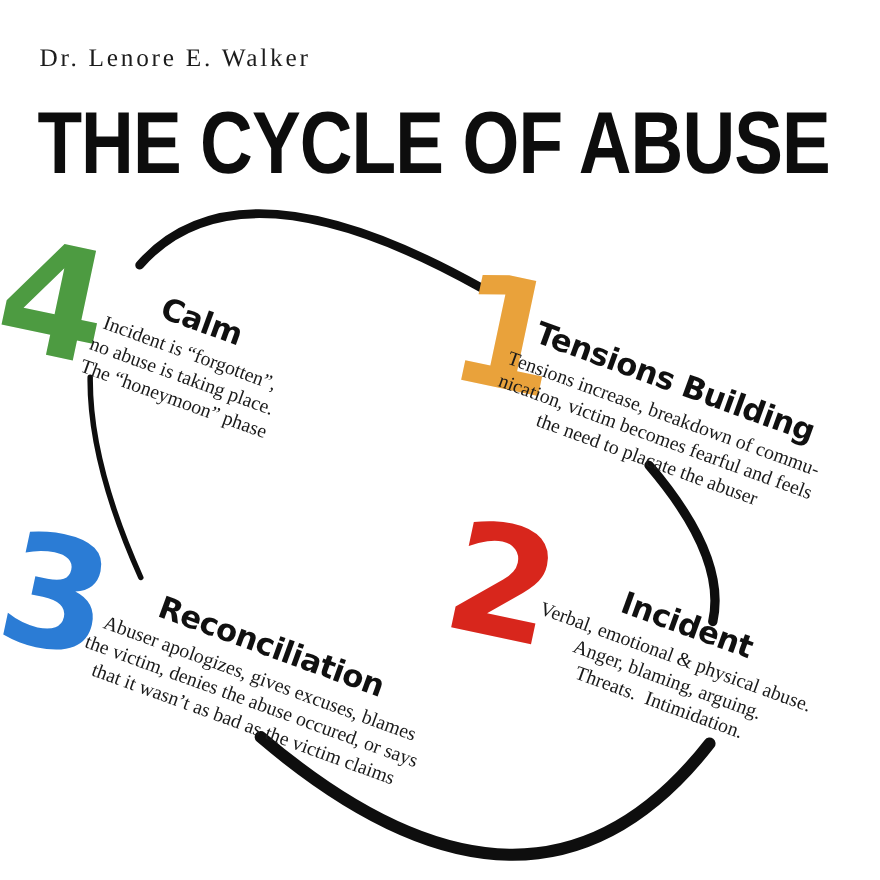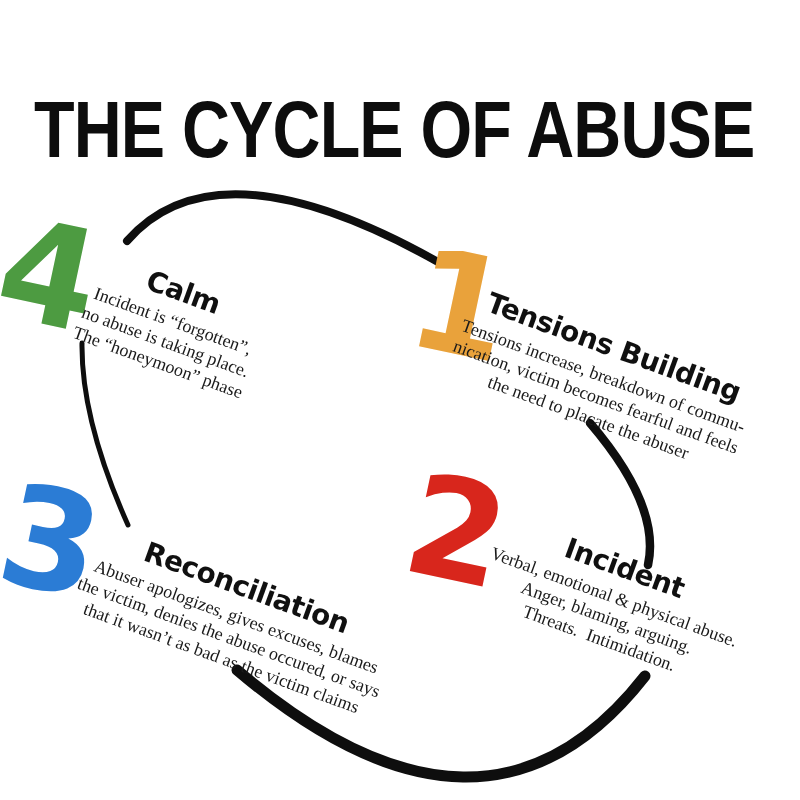--- a/index.html
+++ b/index.html
@@ -47,20 +47,21 @@
   .line{
     font-family:"Liberation Serif",serif;font-size:18px;line-height:22px;
     color:#1a1a1a;white-space:nowrap;
   }
 </style>
 </head>
 <body>
 
 <div class="canvas">
 
+  <div class="author">Dr. Lenore E. Walker</div>
   <h1 class="main-title">THE CYCLE OF ABUSE</h1>
 
   <svg class="cycle-arcs" viewBox="0 0 800 800" aria-hidden="true" style="color: rgb(14, 14, 14);">
     <path d="M127,241 Q217,138 438,262" stroke-width="8"></path>
     <path d="M590,423 Q661,506 648,565" stroke-width="8.5"></path>
     <path d="M237,670 Q485,881 645,676" stroke-width="11"></path>
     <path d="M82,343 Q81,420 128,525" stroke-width="5"></path>
   </svg>
 
   <div class="num n1" style="color: rgb(233, 162, 59);">1</div>

